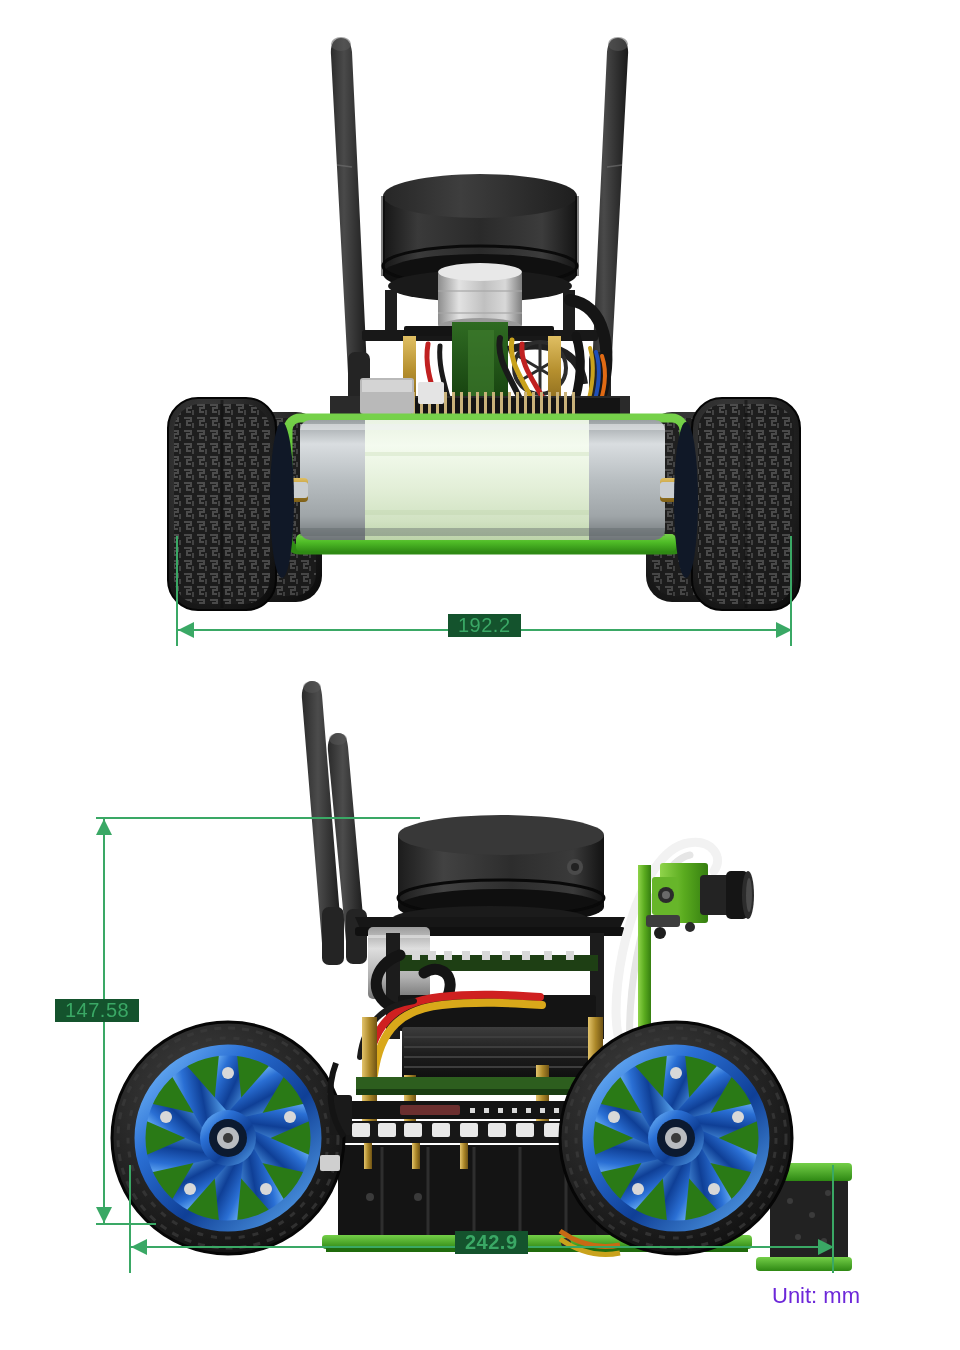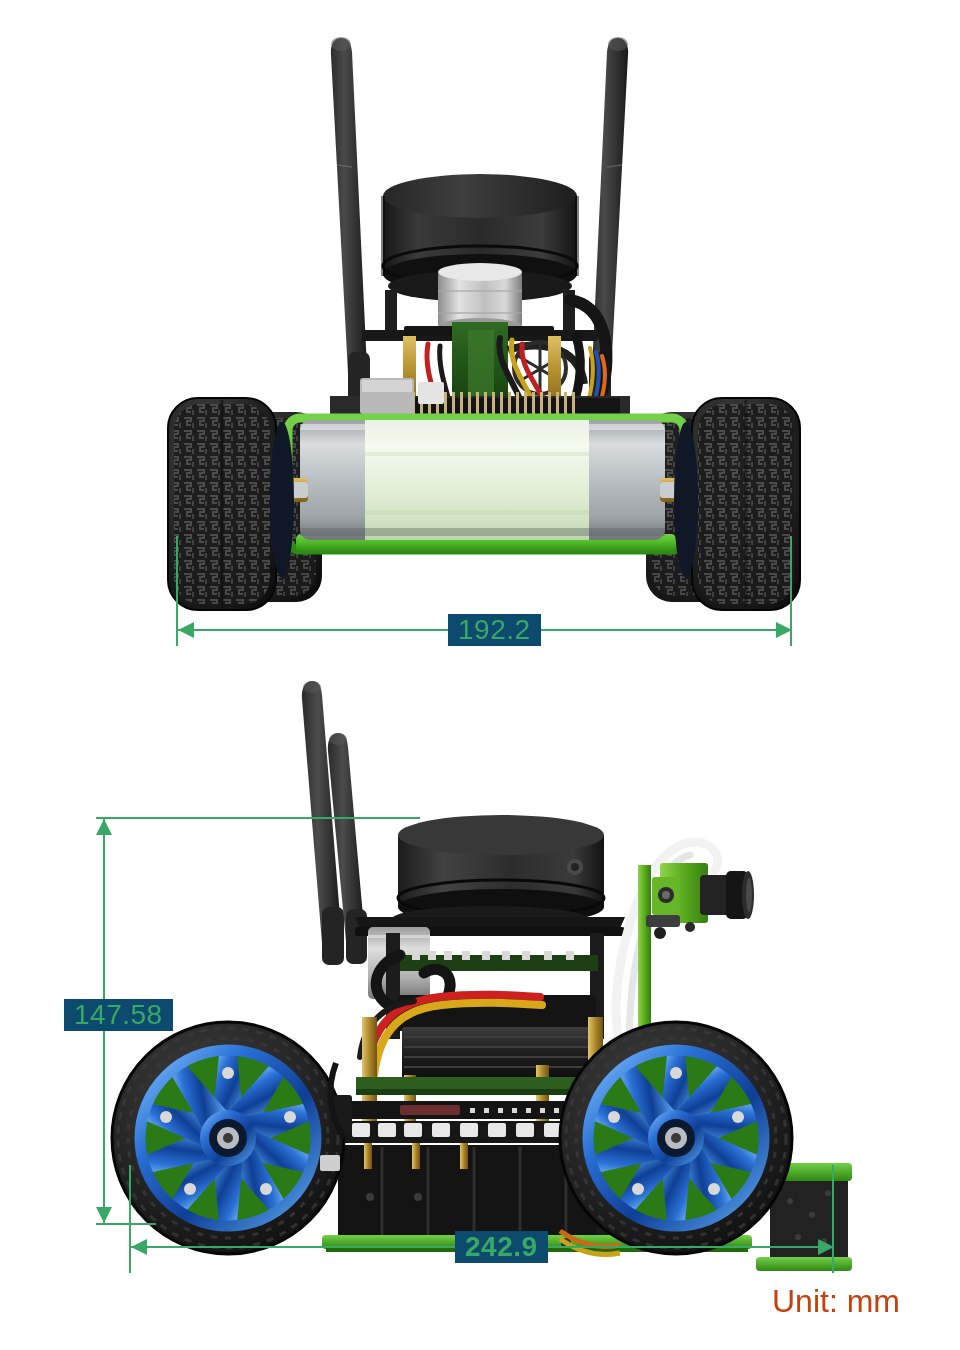--- a/index.html
+++ b/index.html
@@ -55,31 +55,31 @@
     border-bottom: 16px solid #3aa865;
   }
   .arrow-down {
     border-left: 8px solid transparent;
     border-right: 8px solid transparent;
     border-top: 16px solid #3aa865;
   }
   .dim-label {
     position: absolute;
     color: #3aa865;
-    font-size: 28px;
+    font-size: 20px;
     font-family: "Liberation Sans", sans-serif;
-    background: #0c4a6e;
+    background: #14532d;
     padding: 0 10px;
     white-space: nowrap;
     letter-spacing: 0.5px;
   }
   .unit-label {
     position: absolute;
-    color: #c2410c;
-    font-size: 32px;
+    color: #6d28d9;
+    font-size: 22px;
     font-family: "Liberation Sans", sans-serif;
     white-space: nowrap;
   }
 </style>
 </head>
 <body>
 
 <div id="page">
 
   <div class="abs" style="left:0; top:0; width:960px; height:665px;">
@@ -656,21 +656,21 @@
         <rect x="320" y="490" width="20" height="16" rx="2" fill="#cfcfcf"></rect>
       </g>
     </svg>
 
     <div>
       <div class="ext-line-h" style="left:96px; top:152px; width:324px;"></div>
       <div class="ext-line-h" style="left:96px; top:558px; width:60px;"></div>
       <div class="dim-line-v" style="left:103px; top:154px; height:404px;"></div>
       <div class="arrow arrow-up" style="left:96px; top:154px;"></div>
       <div class="arrow arrow-down" style="left:96px; top:542px;"></div>
-      <div class="dim-label" style="left:64px; top:334px;text-align:center;">147.58</div>
+      <div class="dim-label" style="left:55px; top:334px;text-align:center;">147.58</div>
     </div>
 
     <div>
       <div class="ext-line-v" style="left:129px; top:500px; height:108px;"></div>
       <div class="ext-line-v" style="left:832px; top:500px; height:108px;"></div>
       <div class="dim-line-h" style="left:131px; top:581px; width:703px;"></div>
       <div class="arrow arrow-left" style="left:131px; top:574px;"></div>
       <div class="arrow arrow-right" style="left:818px; top:574px;"></div>
       <div class="dim-label" style="left:455px; top:566px;font-weight:bold;">242.9</div>
     </div>

